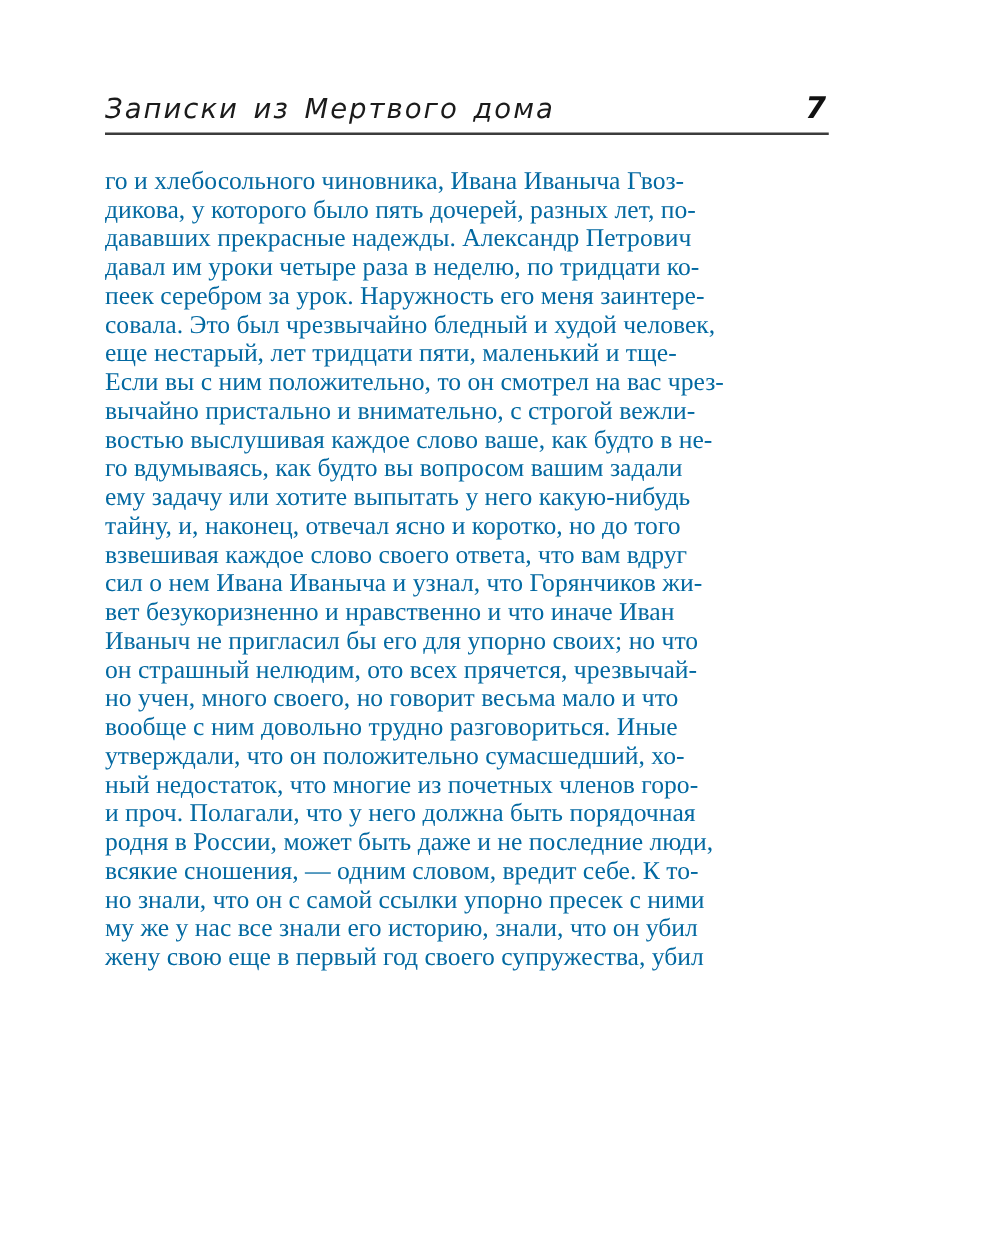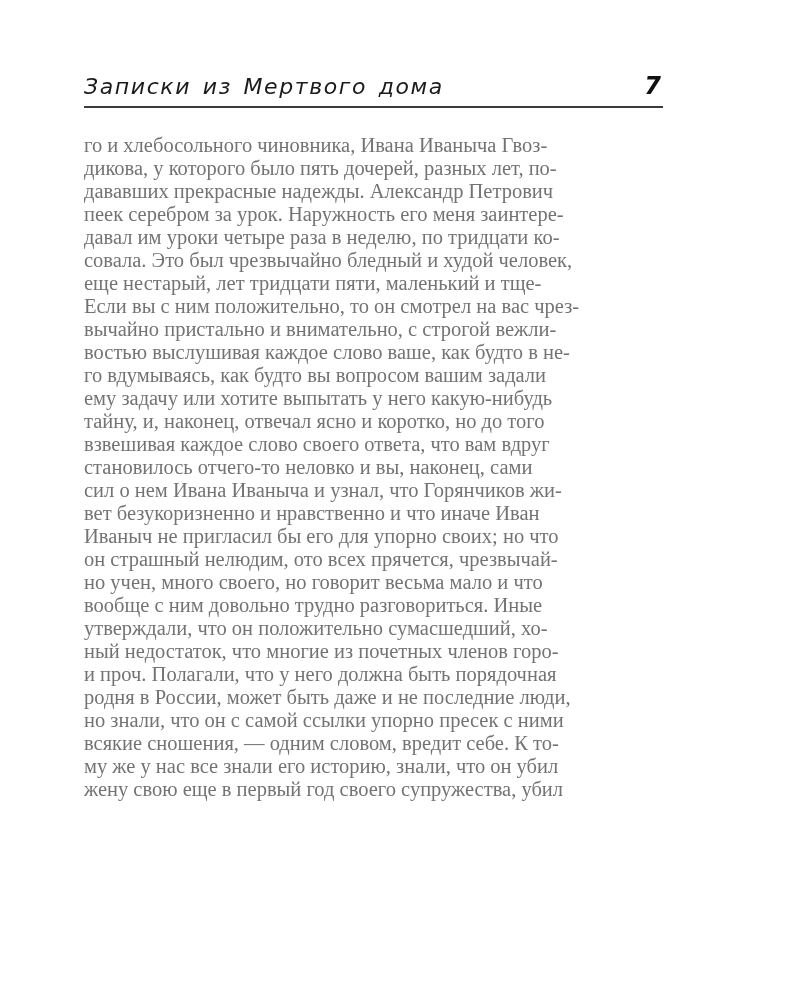--- a/index.html
+++ b/index.html
@@ -54,21 +54,21 @@
   }
   .text-line {
     font-family: "Liberation Serif", serif;
     font-size: 20.5px;
     line-height: 23px;
     height: 23px;
     white-space: nowrap;
     text-align: justify;
     -moz-text-align-last: justify;
     text-align-last: justify;
-    color: #737373;
+    color: #0369a1;
   }
   
   .text-line::after {
     content: "";
     display: inline-block;
     width: 100%;
   }
 </style>
 </head>
 <body>
@@ -78,42 +78,41 @@
 
     <div class="running-header">
       <span class="running-title">Записки из Мертвого дома</span>
       <span class="folio">7</span>
     </div>
 
     <div class="body-text">
         <div class="text-line">го и хлебосольного чиновника, Ивана Иваныча Гвоз-</div>
         <div class="text-line">дикова, у которого было пять дочерей, разных лет, по-</div>
         <div class="text-line">дававших прекрасные надежды. Александр Петрович</div>
+        <div class="text-line">давал им уроки четыре раза в неделю, по тридцати ко-</div>
         <div class="text-line">пеек серебром за урок. Наружность его меня заинтере-</div>
-        <div class="text-line">давал им уроки четыре раза в неделю, по тридцати ко-</div>
         <div class="text-line">совала. Это был чрезвычайно бледный и худой человек,</div>
         <div class="text-line">еще нестарый, лет тридцати пяти, маленький и тще-</div>
         <div class="text-line">Если вы с ним положительно, то он смотрел на вас чрез-</div>
         <div class="text-line">вычайно пристально и внимательно, с строгой вежли-</div>
         <div class="text-line">востью выслушивая каждое слово ваше, как будто в не-</div>
         <div class="text-line">го вдумываясь, как будто вы вопросом вашим задали</div>
         <div class="text-line">ему задачу или хотите выпытать у него какую-нибудь</div>
         <div class="text-line">тайну, и, наконец, отвечал ясно и коротко, но до того</div>
         <div class="text-line">взвешивая каждое слово своего ответа, что вам вдруг</div>
-        <div class="text-line">становилось отчего-то неловко и вы, наконец, сами</div>
         <div class="text-line">сил о нем Ивана Иваныча и узнал, что Горянчиков жи-</div>
         <div class="text-line">вет безукоризненно и нравственно и что иначе Иван</div>
         <div class="text-line">Иваныч не пригласил бы его для упорно своих; но что</div>
         <div class="text-line">он страшный нелюдим, ото всех прячется, чрезвычай-</div>
         <div class="text-line">но учен, много своего, но говорит весьма мало и что</div>
         <div class="text-line">вообще с ним довольно трудно разговориться. Иные</div>
         <div class="text-line">утверждали, что он положительно сумасшедший, хо-</div>
         <div class="text-line">ный недостаток, что многие из почетных членов горо-</div>
         <div class="text-line">и проч. Полагали, что у него должна быть порядочная</div>
         <div class="text-line">родня в России, может быть даже и не последние люди,</div>
+        <div class="text-line">всякие сношения, — одним словом, вредит себе. К то-</div>
         <div class="text-line">но знали, что он с самой ссылки упорно пресек с ними</div>
-        <div class="text-line">всякие сношения, — одним словом, вредит себе. К то-</div>
         <div class="text-line">му же у нас все знали его историю, знали, что он убил</div>
         <div class="text-line">жену свою еще в первый год своего супружества, убил</div>
       </div>
 
   </div>
 </div>
 
 </body></html>

